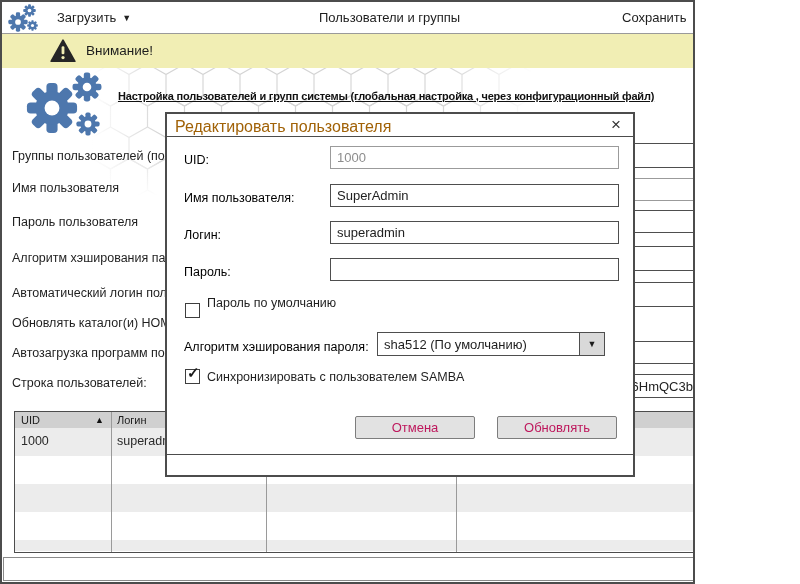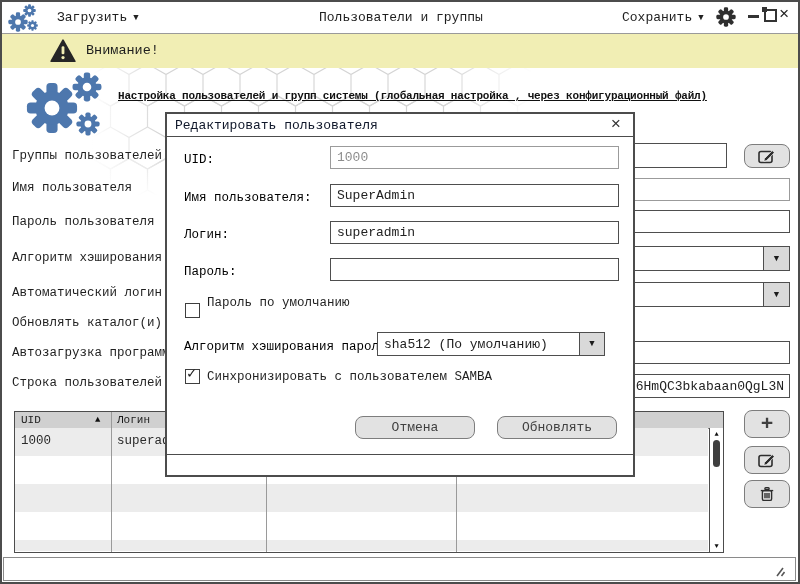--- a/index.html
+++ b/index.html
@@ -1,17 +1,17 @@
 <!DOCTYPE html>
 <html style="--accent: #4d77ad; --warning-bg: #f1eeb4; --header-bg: #d0d0d0; --stripe: #ececec;"><head>
 <meta charset="utf-8">
 <style>
   html,body{margin:0;padding:0;background:#ffffff;}
-  #app{position:relative;width:800px;height:584px;background:#fff;
-       font-family:Liberation Mono, monospace;color:#222;overflow:hidden;}
+  #app{position:relative;width:695px;height:584px;background:#fff;
+       font-family:Liberation Sans, sans-serif;color:#222;overflow:hidden;}
   .frame{position:absolute;inset:0;border:2px solid #4c4c4c;pointer-events:none;z-index:60;}
   .abs{position:absolute;}
 
   
   .toolbar{position:absolute;left:2px;top:2px;width:796px;height:31px;background:#fff;
            border-bottom:1px solid #9a9a9a;z-index:5;}
   .tb-text{position:absolute;top:8px;font-size:13px;color:#1e1e1e;}
   .caret{font-size:9px;color:#222;vertical-align:1px;margin-left:6px;}
   .win-min{position:absolute;left:746px;top:13px;width:11px;height:3px;background:#333;}
   .win-max{position:absolute;left:762px;top:7px;width:9px;height:9px;border:2px solid #333;background:#fff;}
@@ -33,28 +33,28 @@
   .flabel{position:absolute;left:12px;font-size:12.5px;color:#1f1f1f;white-space:nowrap;z-index:2;}
 
   
   .tinput{position:absolute;background:#fff;border:1.5px solid #4e4e4e;font-family:inherit;
           font-size:13px;color:#222;padding:0 5px;box-sizing:border-box;z-index:2;}
   .tinput.light{border-color:#9b9b9b;}
   .combo{position:absolute;background:#fff;border:1.5px solid #4e4e4e;box-sizing:border-box;z-index:2;}
   .combo .arrow{position:absolute;right:0;top:0;bottom:0;width:25px;background:#d9d9d9;
                 border-left:1.5px solid #4e4e4e;display:flex;align-items:center;justify-content:center;
                 font-size:9px;color:#1c1c1c;}
-  .btn{position:absolute;background:#e2e2e2;border:1.5px solid #7d7d7d;border-radius:8px;
-       display:flex;align-items:center;justify-content:center;font-size:13px;color:#404040;
+  .btn{position:absolute;background:#e2e2e2;border:1.5px solid #7d7d7d;border-radius:2px;
+       display:flex;align-items:center;justify-content:center;font-size:13px;color:#be185d;
        box-sizing:border-box;z-index:2;}
 
   
   .modal{position:absolute;left:165px;top:112px;width:470px;height:365px;background:#fff;
          border:2px solid #4c4c4c;box-sizing:border-box;z-index:10;}
-  .modal-title{position:absolute;left:8px;top:4px;font-size:13px;color:#0f172a;}
+  .modal-title{position:absolute;left:8px;top:4px;font-size:16px;color:#a16207;}
   .modal-close{position:absolute;right:12px;top:1px;font-size:17px;color:#333;}
   .modal-titlebar{position:absolute;left:0;top:0;right:0;height:22px;border-bottom:1.5px solid #4c4c4c;}
   .mlabel{position:absolute;left:17px;font-size:12.5px;color:#000000;white-space:nowrap;}
   .minput{position:absolute;left:163px;width:289px;height:23px;background:#fff;border:1.5px solid #4e4e4e;
           font-family:inherit;font-size:13px;color:#222;padding:0 6px;box-sizing:border-box;}
   .minput.light{border-color:#9b9b9b;color:#8d8d8d;}
   .checkbox{position:absolute;width:13px;height:13px;border:1.5px solid #3e3e3e;background:#fff;}
   .checkbox .check{position:absolute;top:-6px;left:1px;font-size:15px;font-weight:bold;color:#1a1a1a;}
   .cb-label{position:absolute;font-size:12.5px;color:#1f1f1f;white-space:nowrap;}
   .modal-sep{position:absolute;left:0;right:0;top:340px;border-top:1.5px solid #4c4c4c;}

